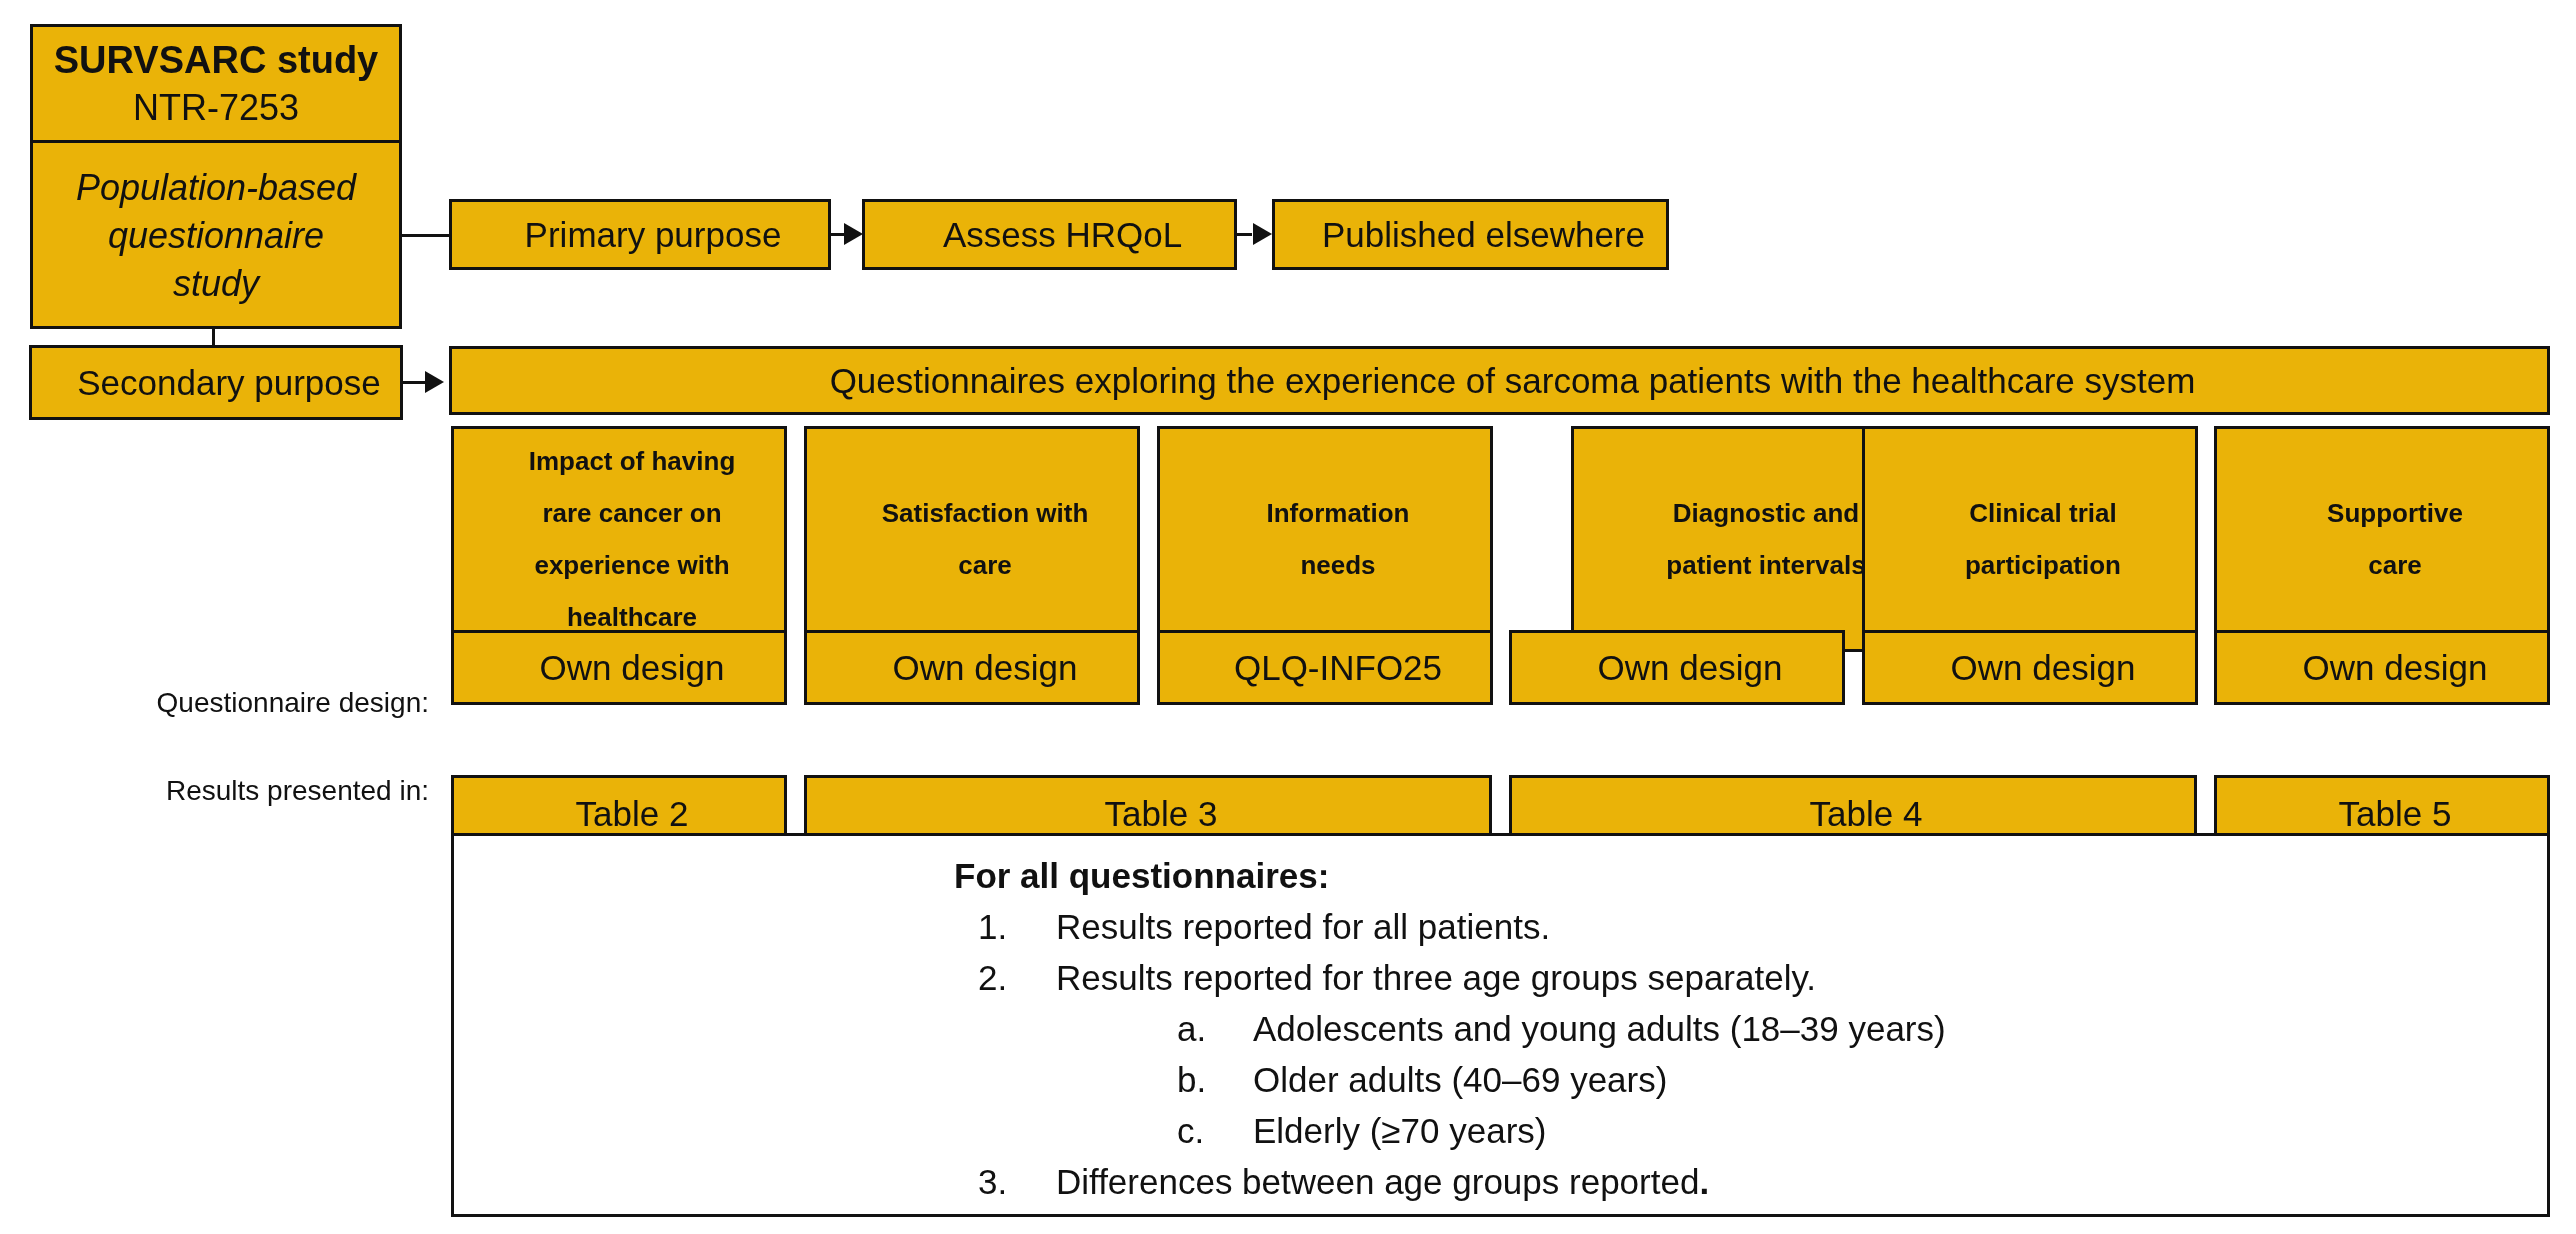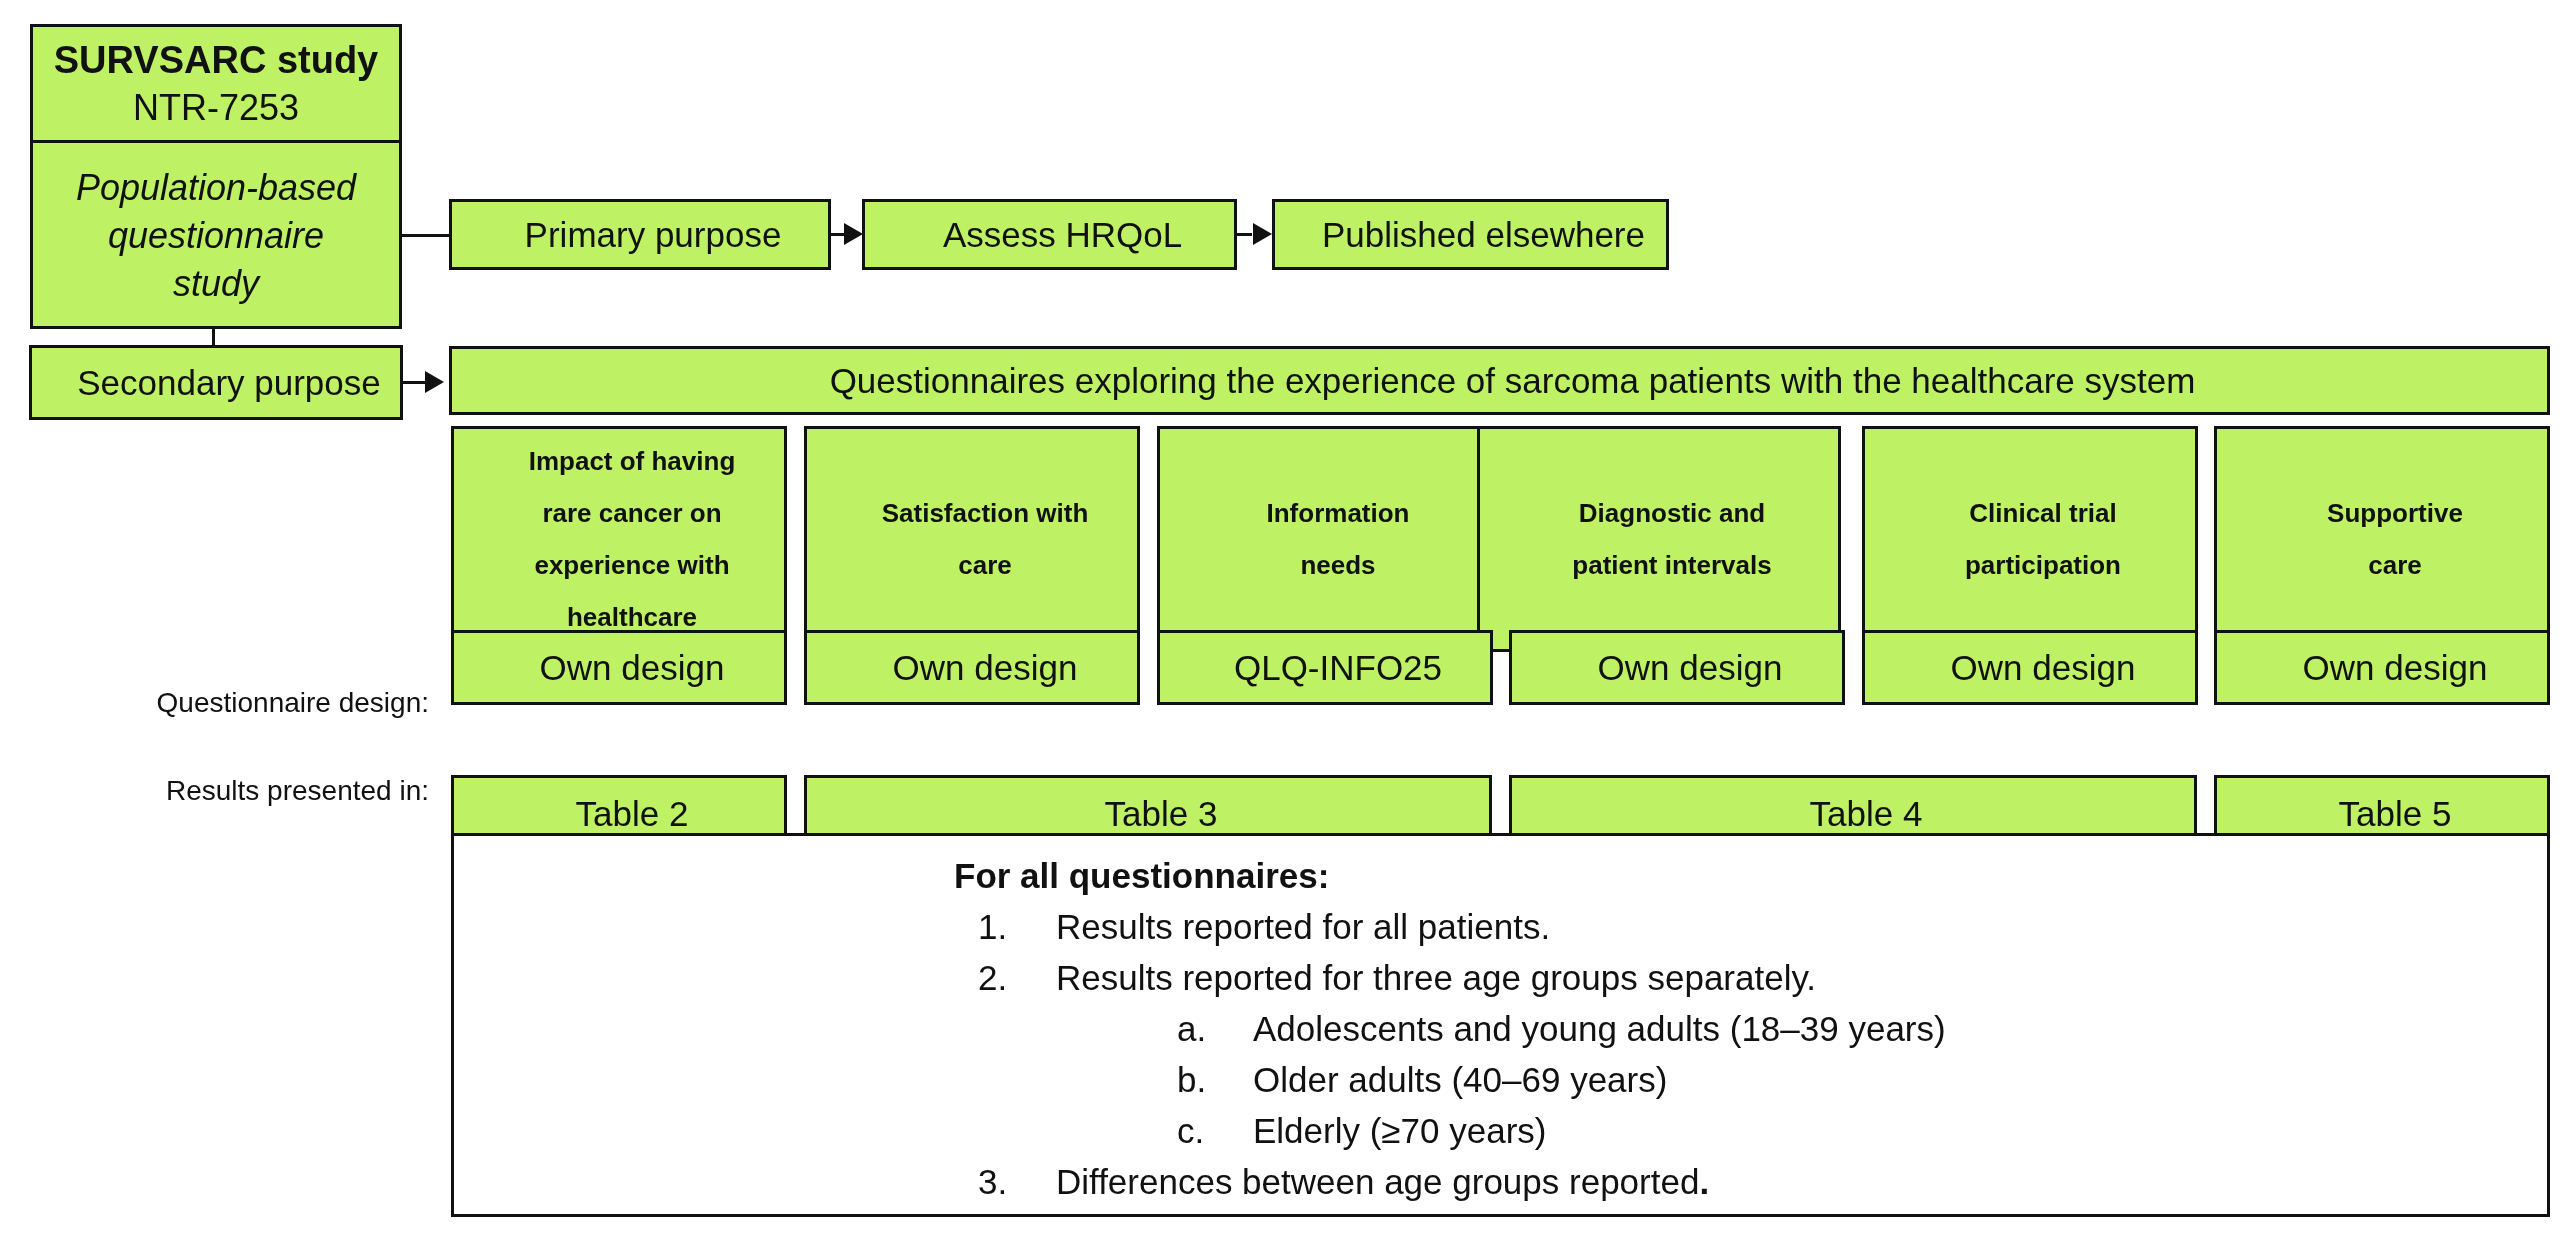--- a/index.html
+++ b/index.html
@@ -2,21 +2,21 @@
 <html style="font-size:10.4px"><head>
 <meta charset="utf-8">
 <style>
   html, body { margin:0; padding:0; background:#ffffff; }
   #figure-canvas {
     position:relative; width:2576px; height:1234px; background:#ffffff;
     font-family:"Liberation Sans", sans-serif; color:#111111; overflow:hidden;
   }
   * { box-sizing:border-box; }
   .box {
-    position:absolute; border:3.3px solid #111111; background:#bef264;
+    position:absolute; border:3.3px solid #111111; background:#eab308;
     display:flex; align-items:center; justify-content:center;
     text-align:center; white-space:pre-line;padding-left:26px;
   }
   .body-text { font-size:35px; line-height:46px; }
   .bold { font-weight:bold; }
   .line { position:absolute; background:#111111; }
   .arrow-head {
     position:absolute; width:0; height:0;
     border-top:11px solid transparent; border-bottom:11px solid transparent;
     border-left:19.5px solid #111111;
@@ -86,21 +86,21 @@
   <div class="box body-text" style="left:449px; top:346px; width:2101px; height:69px;">Questionnaires exploring the experience of sarcoma patients with the healthcare system</div>
 
   <div class="box topic-box" style="left:451px;  width:336px;">Impact of having
 rare cancer on
 experience with
 healthcare</div>
   <div class="box topic-box" style="left:804px; width:336px;">Satisfaction with
 care</div>
   <div class="box topic-box" style="left:1157px; width:336px;">Information
 needs</div>
-  <div class="box topic-box" style="left:1477px; width:364px;">Diagnostic and
+  <div class="box topic-box" style="left:1571px; width:364px;">Diagnostic and
 patient intervals</div>
   <div class="box topic-box" style="left:1862px; width:336px;">Clinical trial
 participation</div>
   <div class="box topic-box" style="left:2214px; width:336px;">Supportive
 care</div>
 
   <div class="row-label" style="top:682px;">Questionnaire design:</div>
   <div class="box design-box" style="left:451px;  width:336px;">Own design</div>
   <div class="box design-box" style="left:804px; width:336px;">Own design</div>
   <div class="box design-box" style="left:1157px; width:336px;">QLQ-INFO25</div>

